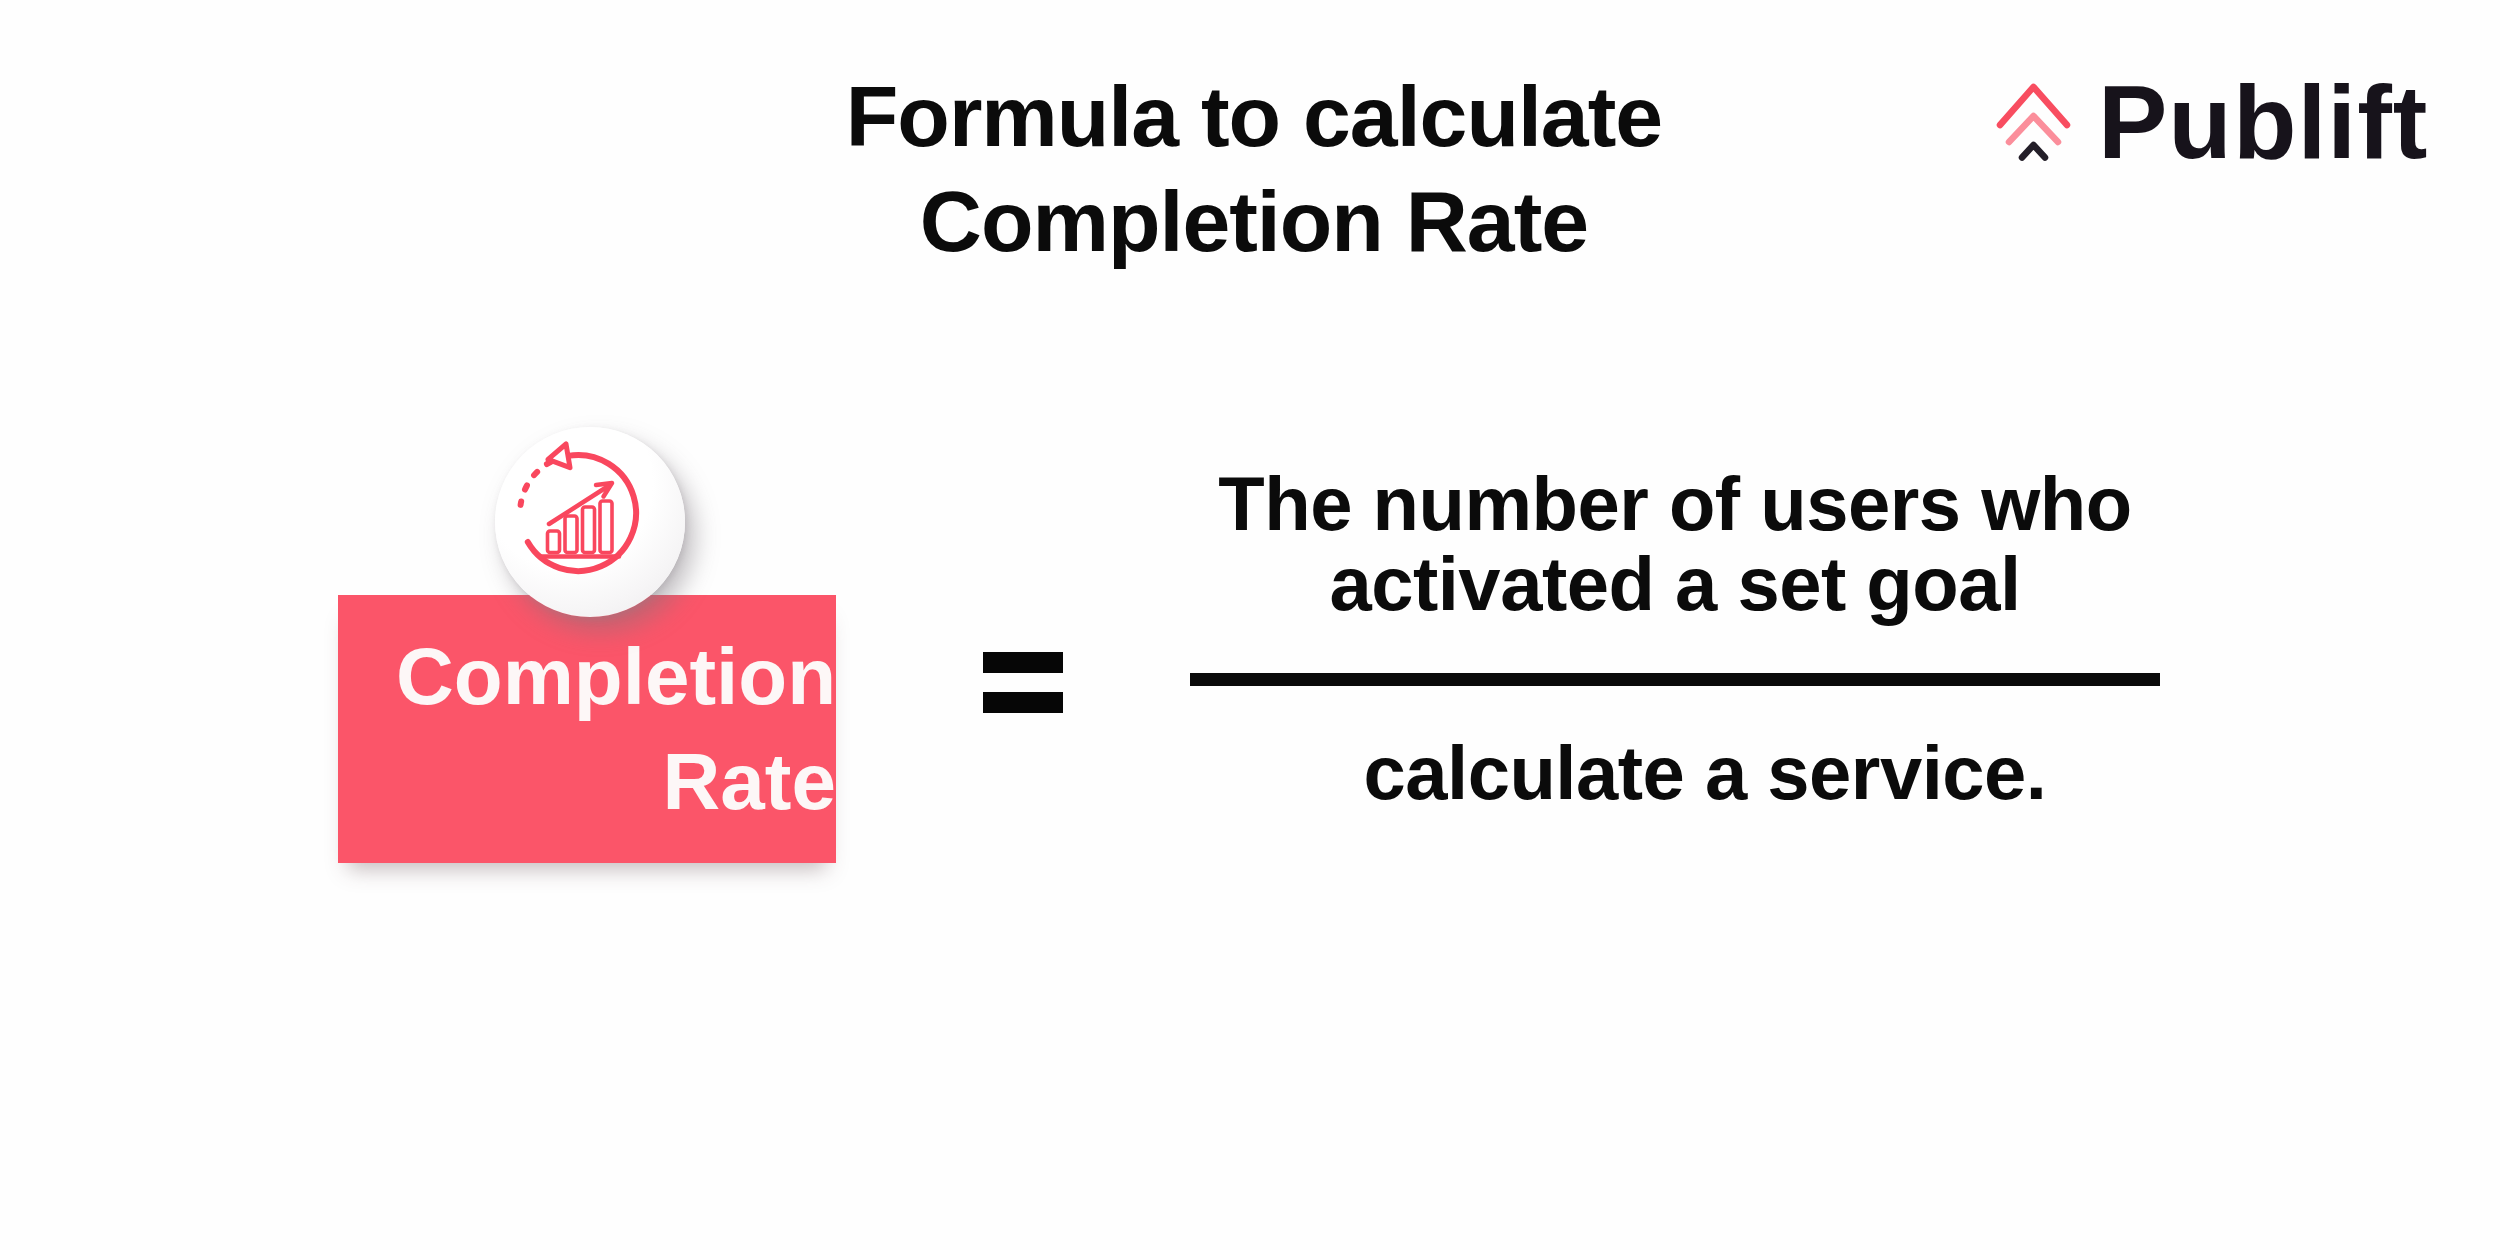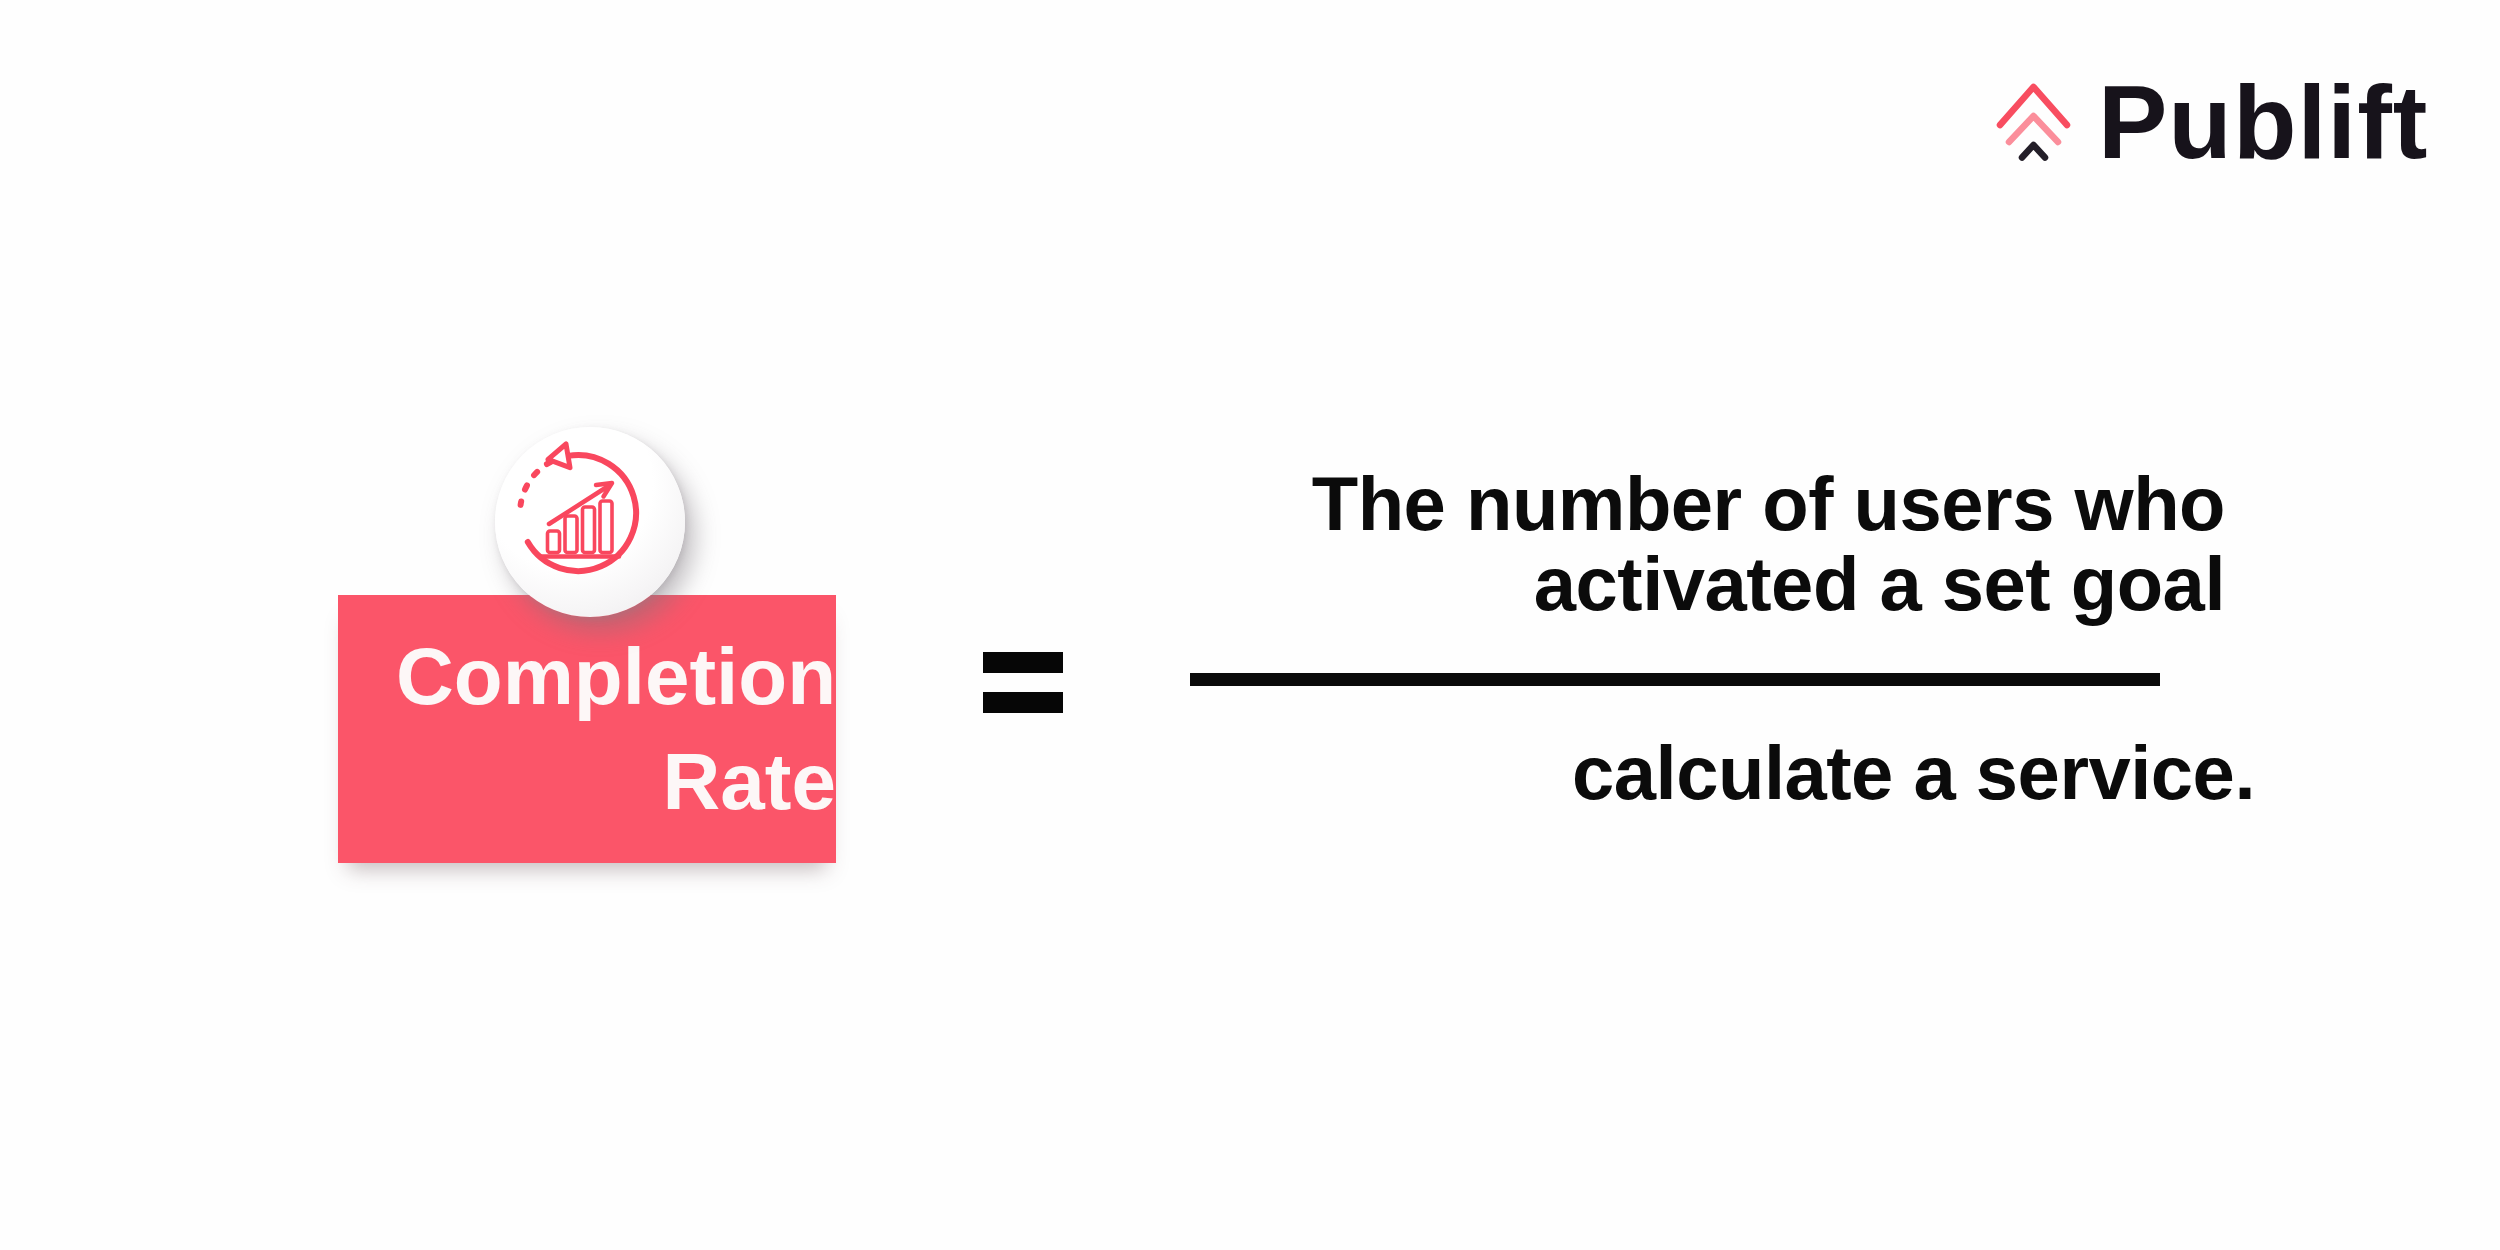--- a/index.html
+++ b/index.html
@@ -53,37 +53,41 @@
 
   
   .equals { position:absolute; left:983px; top:652px; width:80px; height:61px; }
   .eq-bar { position:absolute; left:0; width:80px; height:21px; background:#060606; }
   .eq-bar.top { top:0; }
   .eq-bar.bottom { top:40px; }
   .sr { position:absolute; width:1px; height:1px; overflow:hidden; clip:rect(0 0 0 0); white-space:nowrap; }
 
   
   .fraction-text {
-    position:absolute; text-align:right;
+    position:absolute; text-align:center;
     font-size:76px; font-weight:700; line-height:1.05; letter-spacing:-0.5px;
     color:#0b0b0b;
   }
   .fraction-text .line { display:block; }
   .numerator   { left:1125px; top:464px; width:1100px; }
   .denominator { left:1155px; top:733px; width:1100px; }
   .fraction-line {
     position:absolute; left:1190px; top:673px; width:970px; height:13px;
     background:#0a0a0a;
   }
 </style>
 </head>
 <body>
 
 <div class="canvas">
 
+  <h1 class="title">
+    <span class="line">Formula to calculate</span>
+    <span class="line">Completion Rate</span>
+  </h1>
 
   <div class="logo">
     <svg class="logo-mark" viewBox="0 0 78 84" aria-hidden="true">
       <path d="M6 47 L39.5 9 L73 47" fill="none" stroke="#f84d60" stroke-width="6.5" stroke-linecap="round" stroke-linejoin="round"></path>
       <path d="M15 64 L39.5 38 L64 64" fill="none" stroke="#fb8e9b" stroke-width="6.5" stroke-linecap="round" stroke-linejoin="round"></path>
       <path d="M28 79.5 L39.5 67 L51 79.5" fill="none" stroke="#241f29" stroke-width="6.5" stroke-linecap="round" stroke-linejoin="round"></path>
     </svg>
     <span class="logo-text">Publift</span>
   </div>
 

